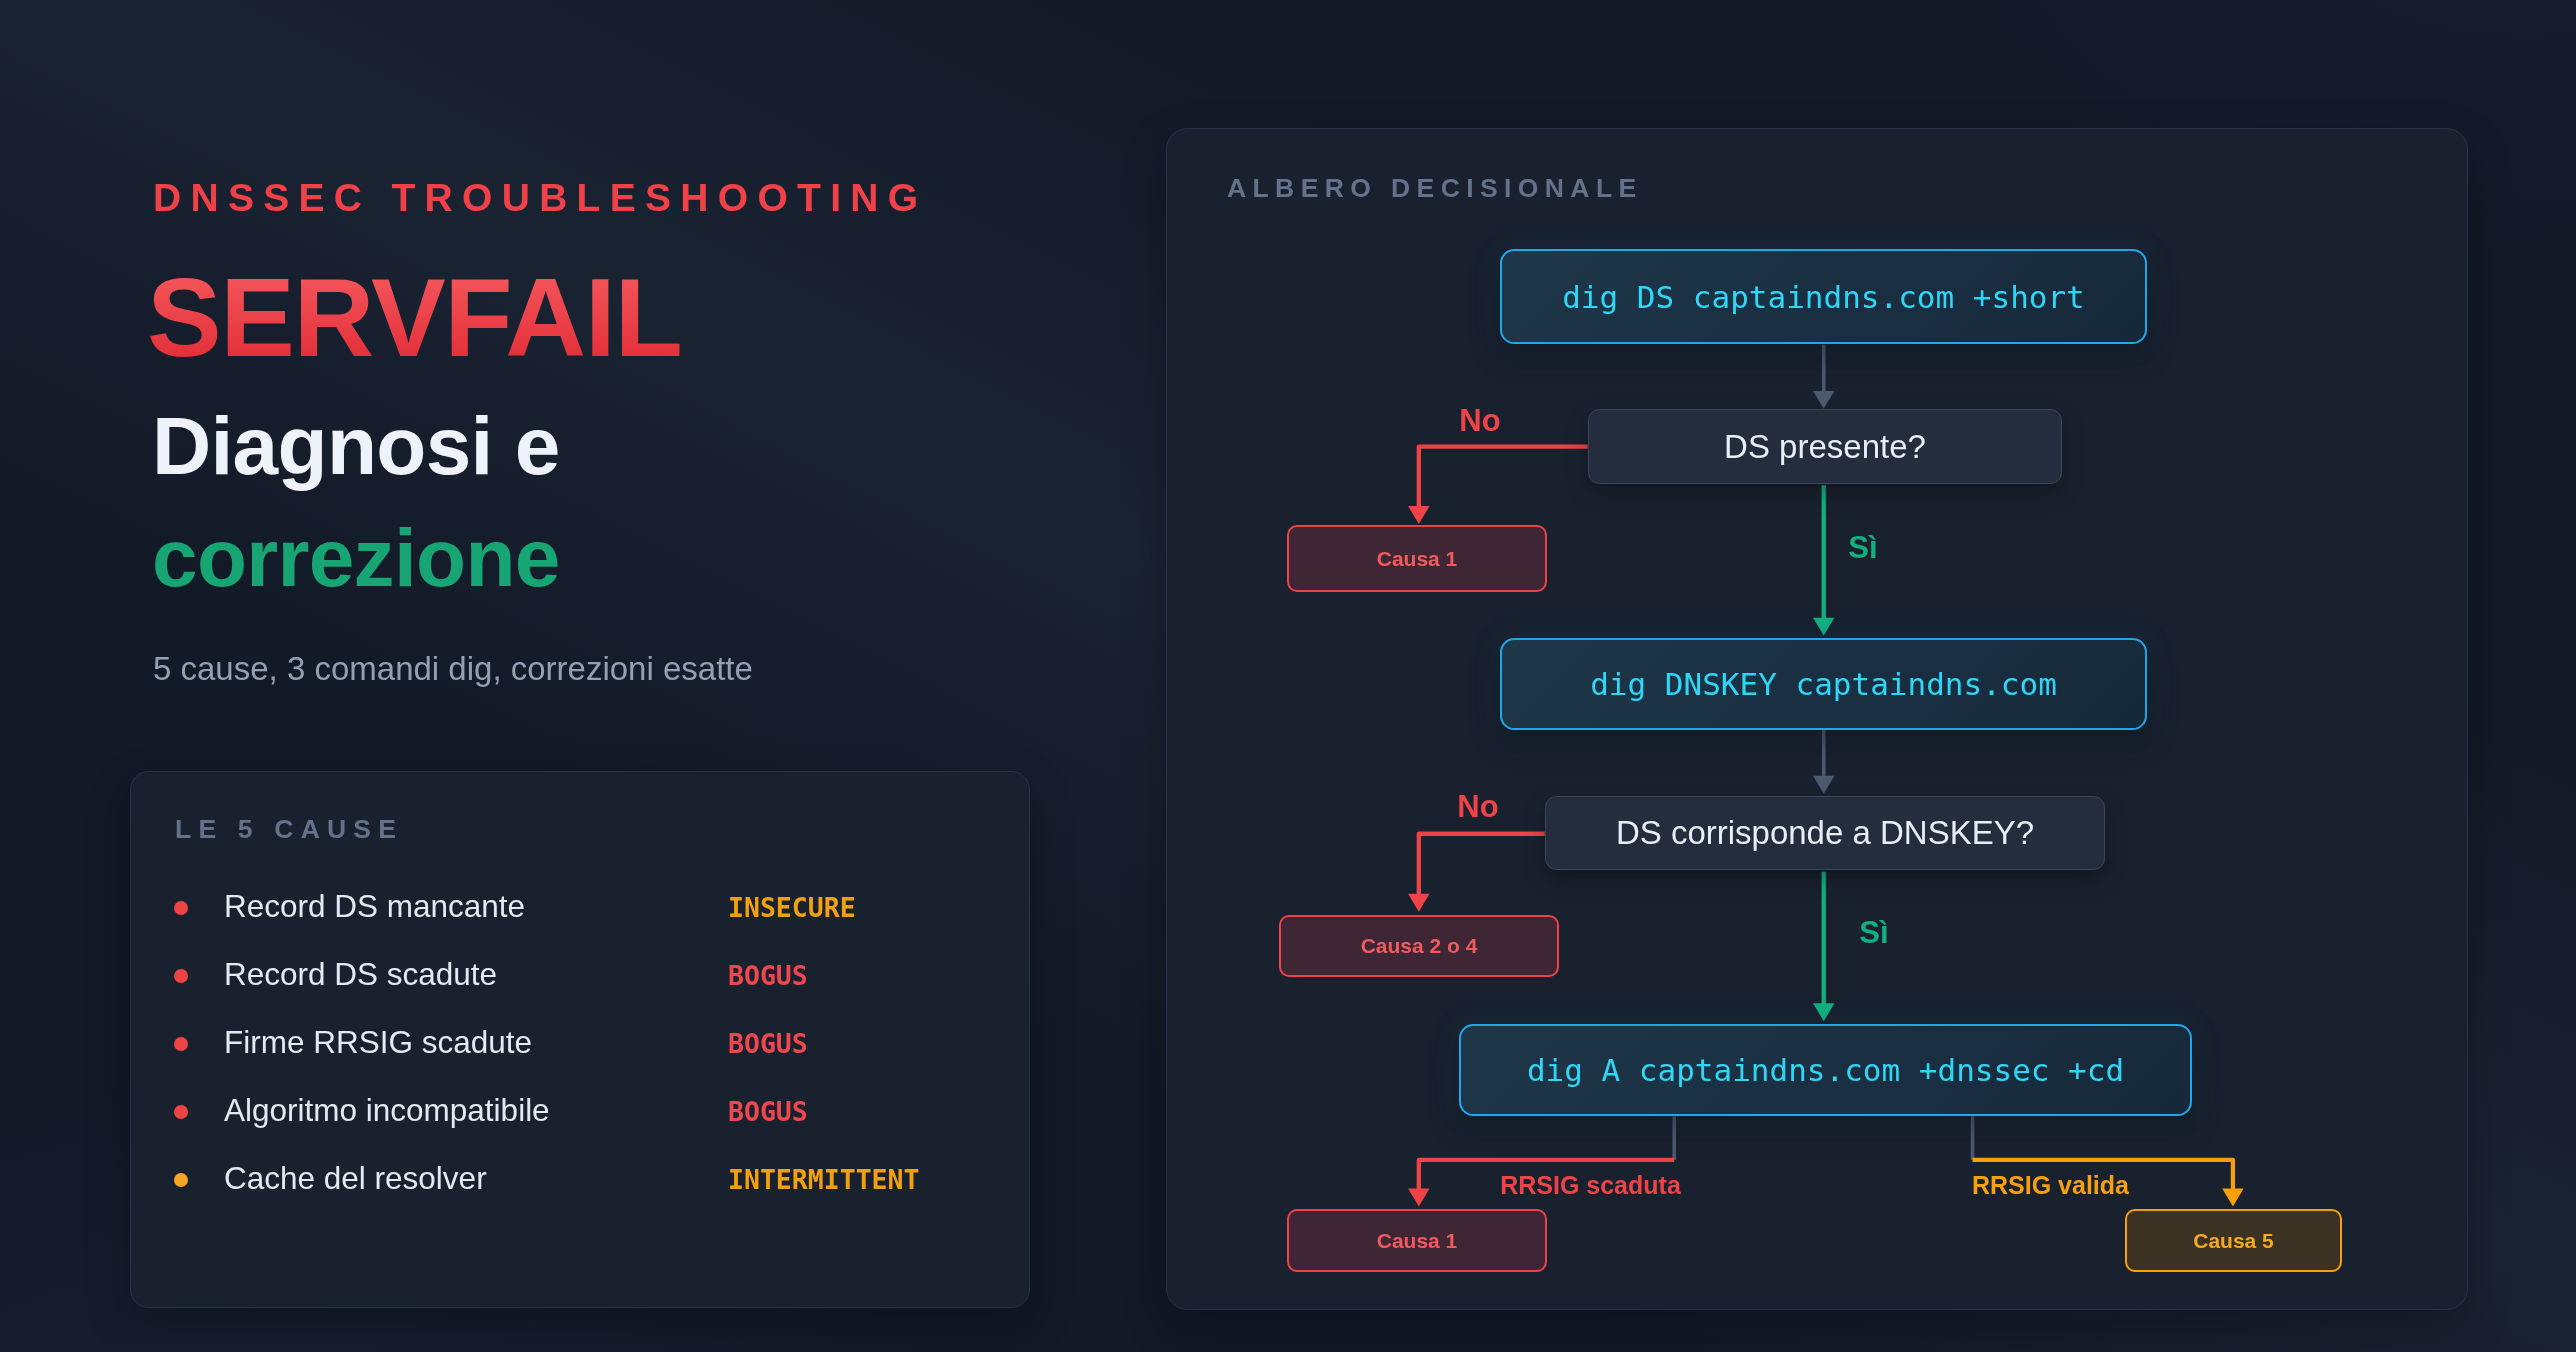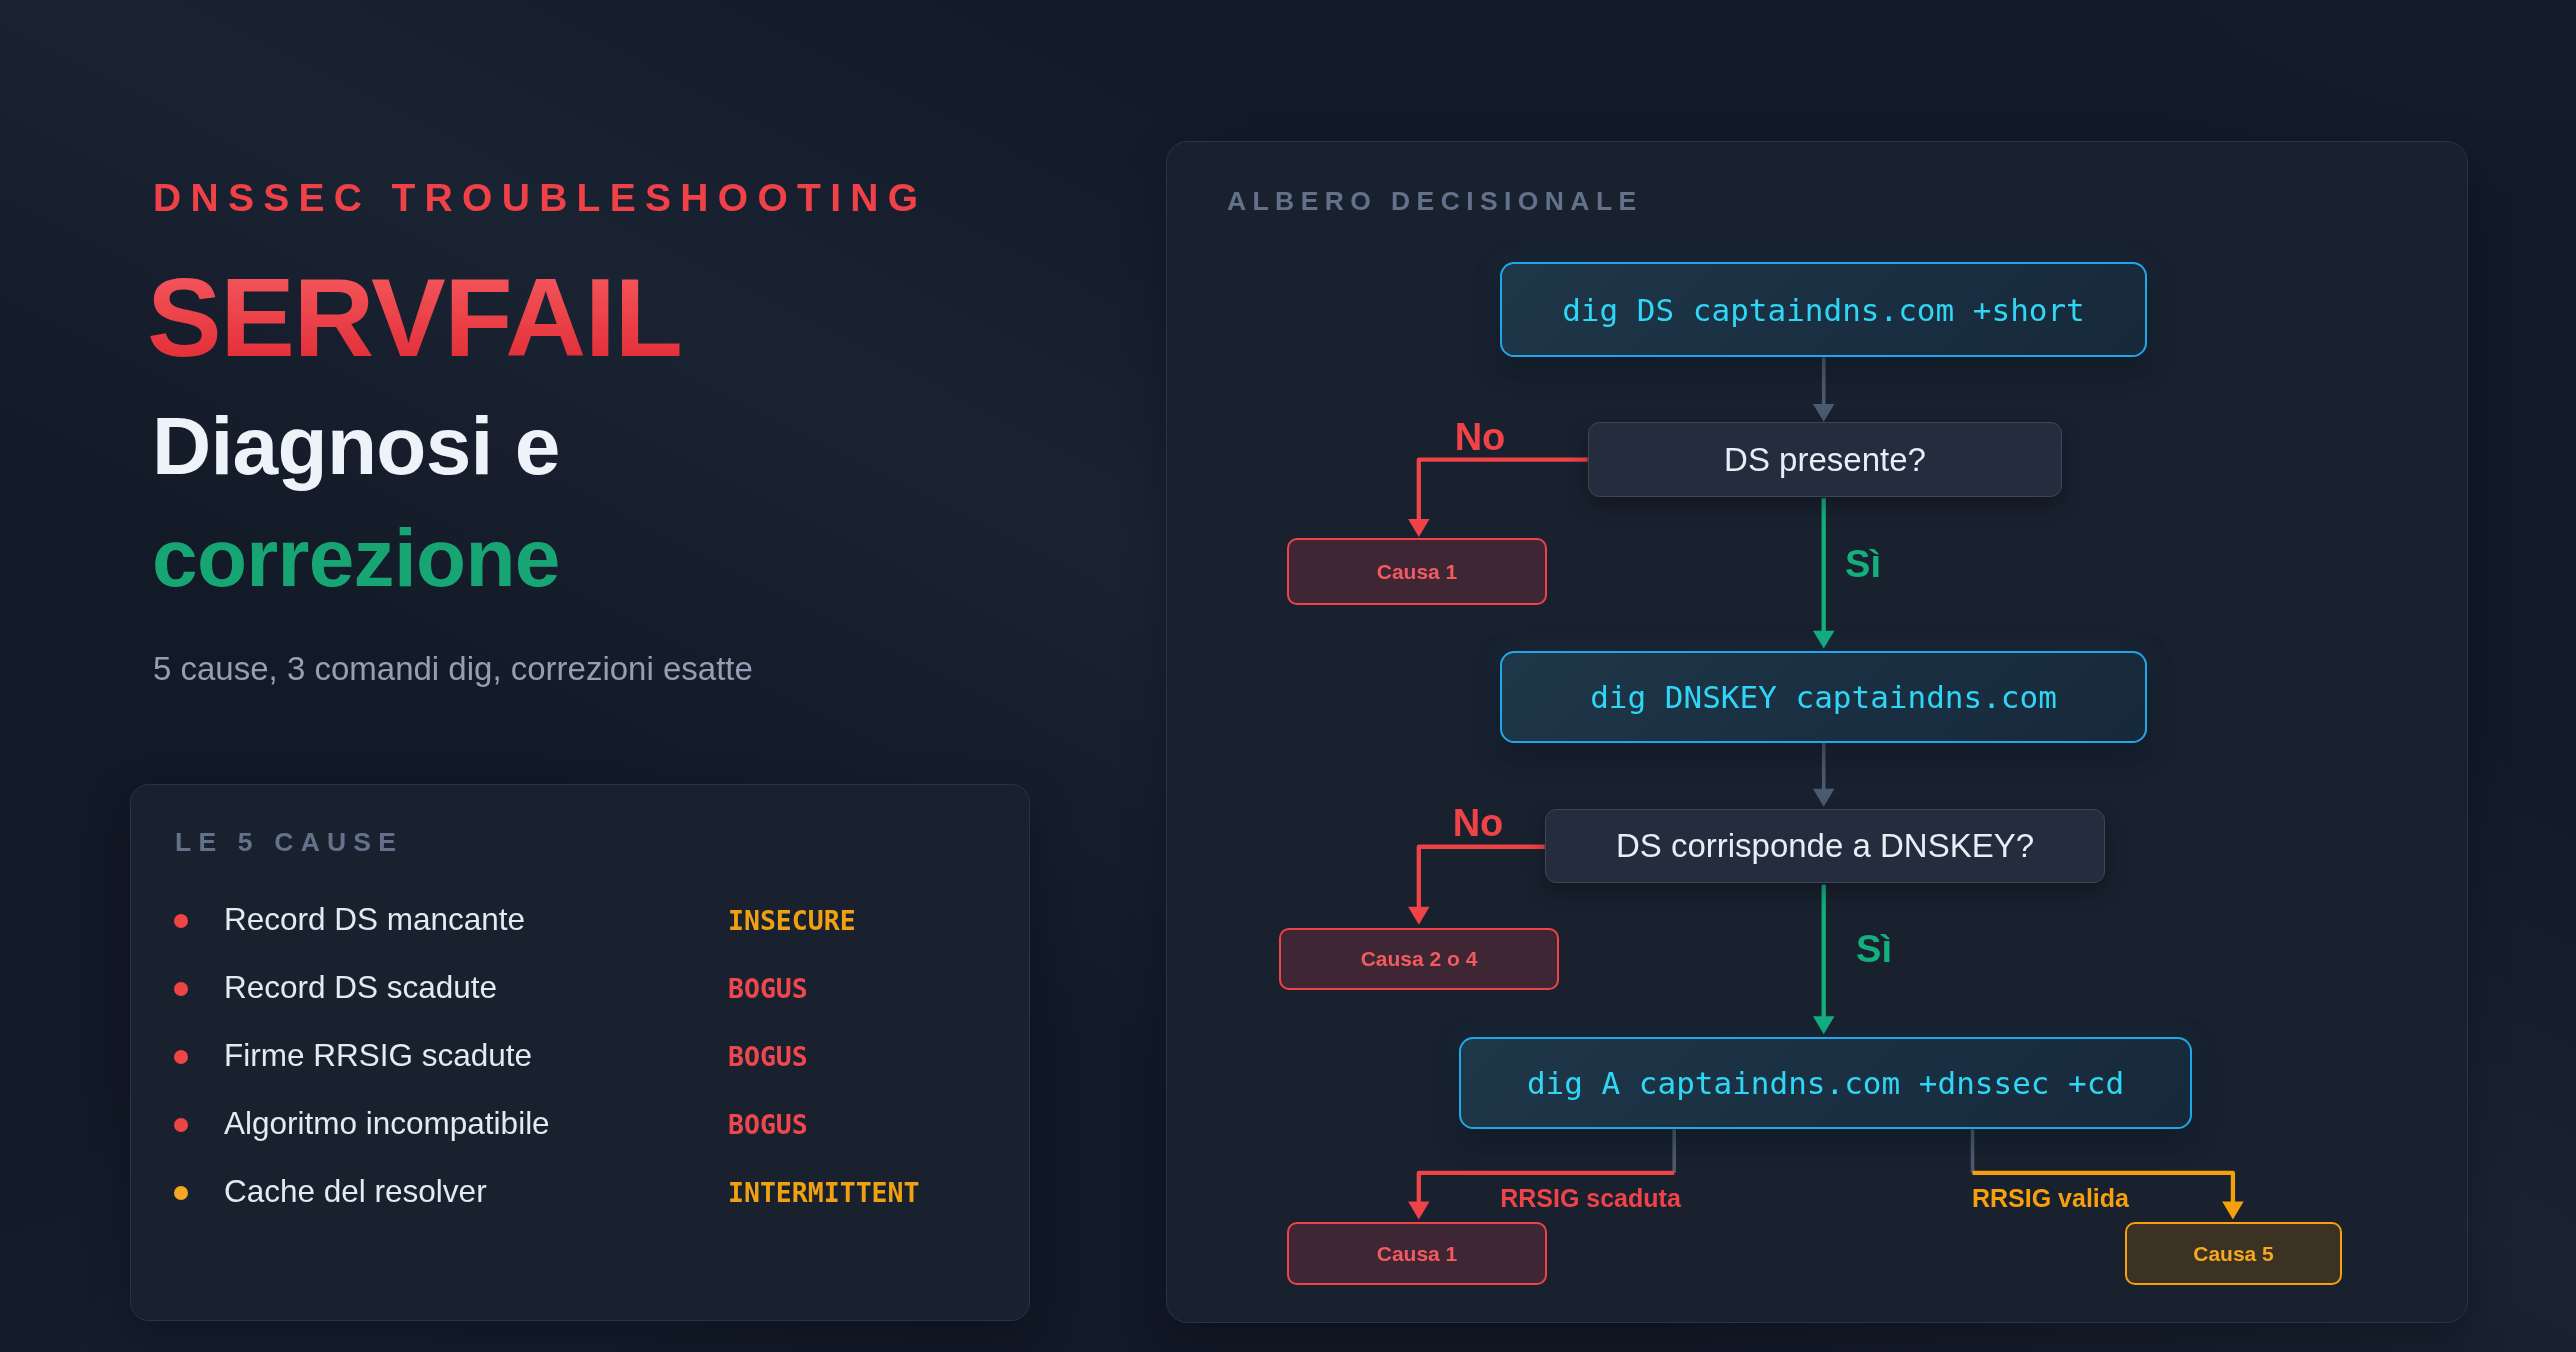--- a/index.html
+++ b/index.html
@@ -25,21 +25,20 @@
     -webkit-background-clip:text;background-clip:text;color:transparent;
   }
   .h2line{position:absolute;left:152px;line-height:1;font-size:82px;font-weight:700;color:#eef3f9;letter-spacing:-0.7px;}
   .h2a{top:405px;}
   .h2b{top:517px;color:#17a673;}
   .tagline{position:absolute;left:153px;top:650px;font-size:33px;color:#93a0b4;}
   
   .panel{
     position:absolute;background:#19212f;border:1.4px solid #28334a;border-radius:21.5px;
     box-shadow:0 17px 43px rgba(0,0,0,0.25);
-    margin-top:13px;
   }
   .panel-header{font-size:26.5px;font-weight:700;letter-spacing:7.2px;color:#63718a;}
   
   #causes-card{left:130px;top:771px;width:900px;height:537px;border-radius:18.6px;}
   #causes-card .panel-header{position:absolute;left:44px;top:42px;}
   .cause-row{position:absolute;left:0;width:100%;height:64px;}
   .cause-row .dot{position:absolute;left:43px;top:50%;margin-top:-7.2px;width:14.3px;height:14.3px;border-radius:50%;}
   .cause-row .lbl{position:absolute;left:93px;top:50%;transform:translateY(-54%);font-size:31.5px;font-weight:500;color:#e4eaf2;}
   .cause-row .status{position:absolute;left:597px;top:50%;transform:translateY(-52%);
     font-family:"DejaVu Sans Mono","Liberation Mono",monospace;font-size:26.5px;font-weight:600;}
@@ -57,21 +56,21 @@
   }
   .question{
     background:#242d3d;border:1.4px solid #3d4759;border-radius:11.4px;
     font-size:33px;font-weight:500;color:#e9eef6;
     box-shadow:0 8.6px 21.5px rgba(0,0,0,0.30);
   }
   .cause-node{border-radius:10px;font-size:21px;font-weight:700;}
   .cause-red{background:#3e2634;border:2.1px solid var(--c-red,#ef4444);color:#f15b60;}
   .cause-orange{background:#3b3223;border:2.1px solid var(--c-orange,#f59e0b);color:#f5a821;}
   .edge-label{position:absolute;text-align:center;font-weight:700;}
-  .edge-yn{width:86px;font-size:38px;}
+  .edge-yn{width:86px;font-size:31px;}
   .edge-rrsig{width:215px;font-size:25px;}
   .lab-red{color:var(--c-red,#ef4444);}
   .lab-green{color:var(--c-green,#13b07e);}
   .lab-orange{color:var(--c-orange,#f59e0b);}
   .stroke-gray{stroke:var(--c-gray,#4c5a70);}
   .stroke-red{stroke:var(--c-red,#ef4444);}
   .stroke-green{stroke:var(--c-green,#13b07e);}
   .stroke-orange{stroke:var(--c-orange,#f59e0b);}
   .fill-gray{fill:var(--c-gray,#4c5a70);}
   .fill-red{fill:var(--c-red,#ef4444);}

